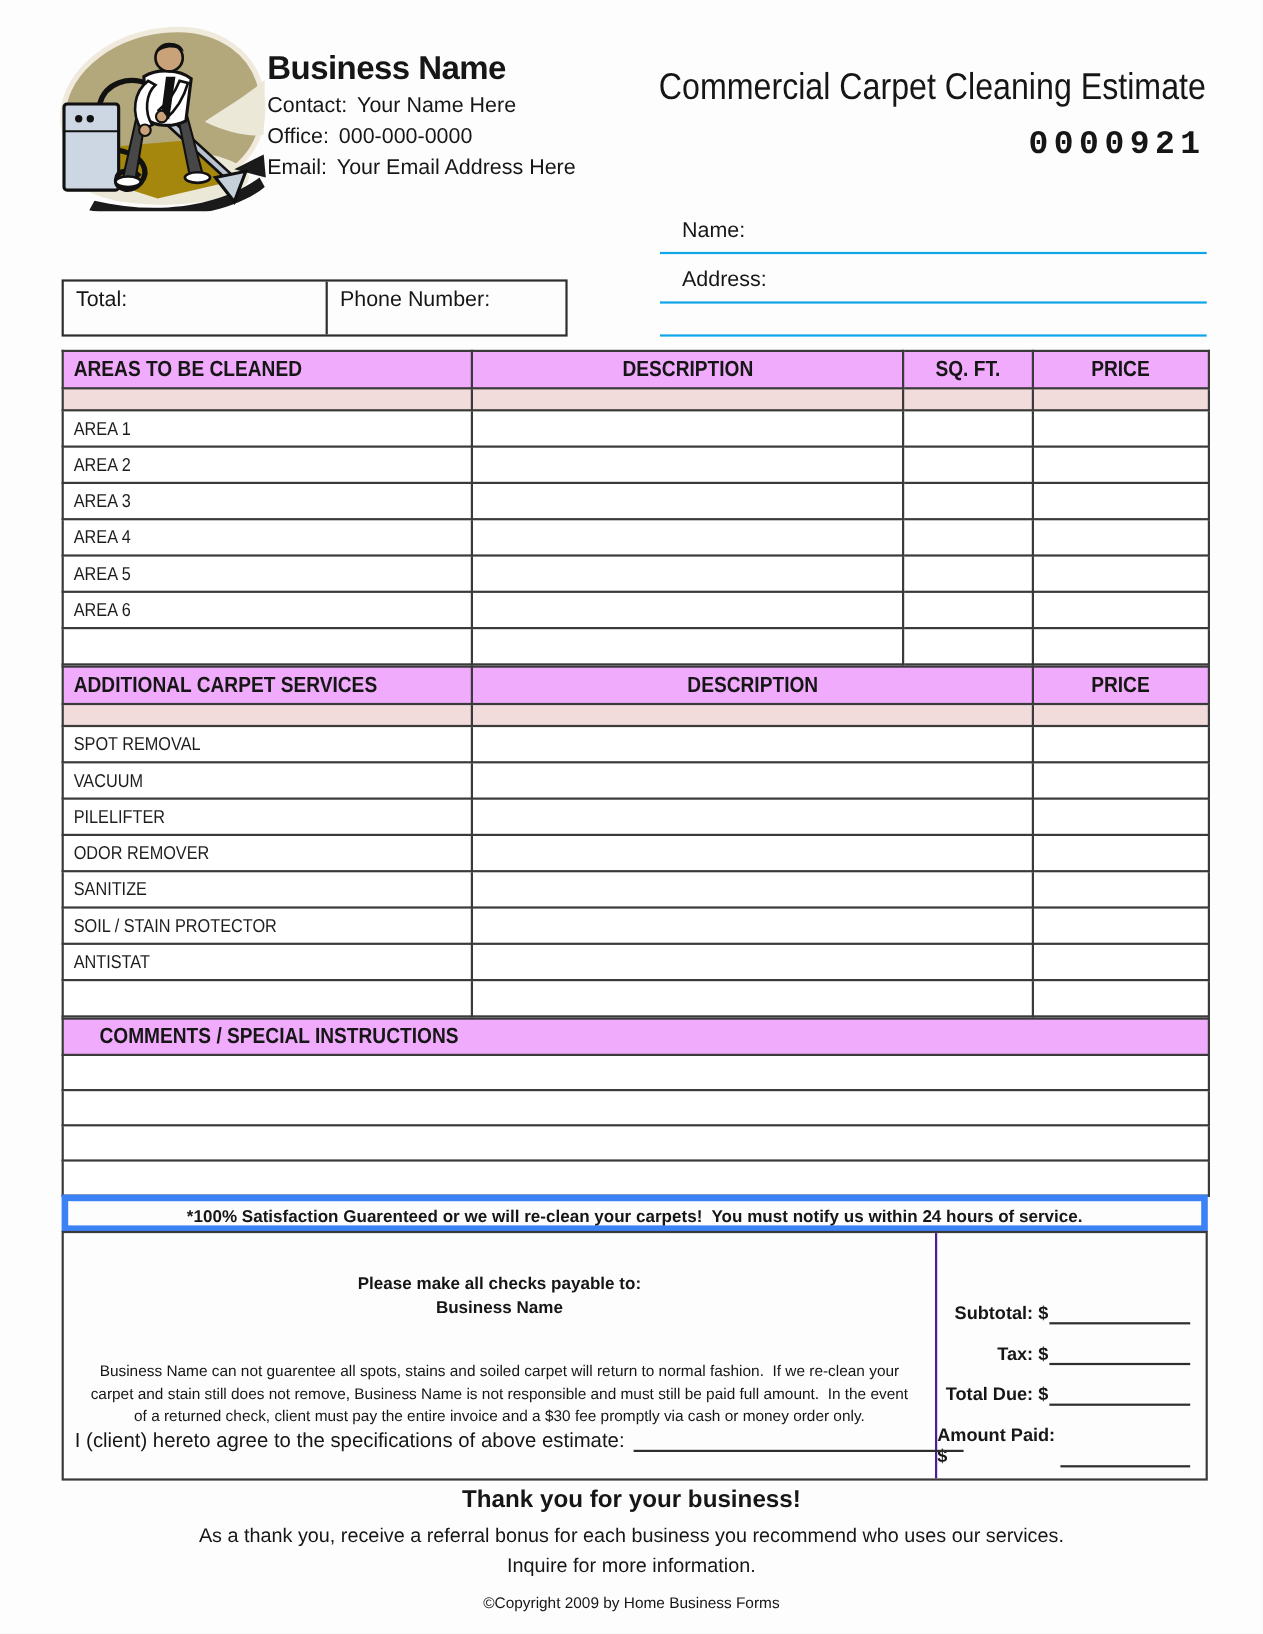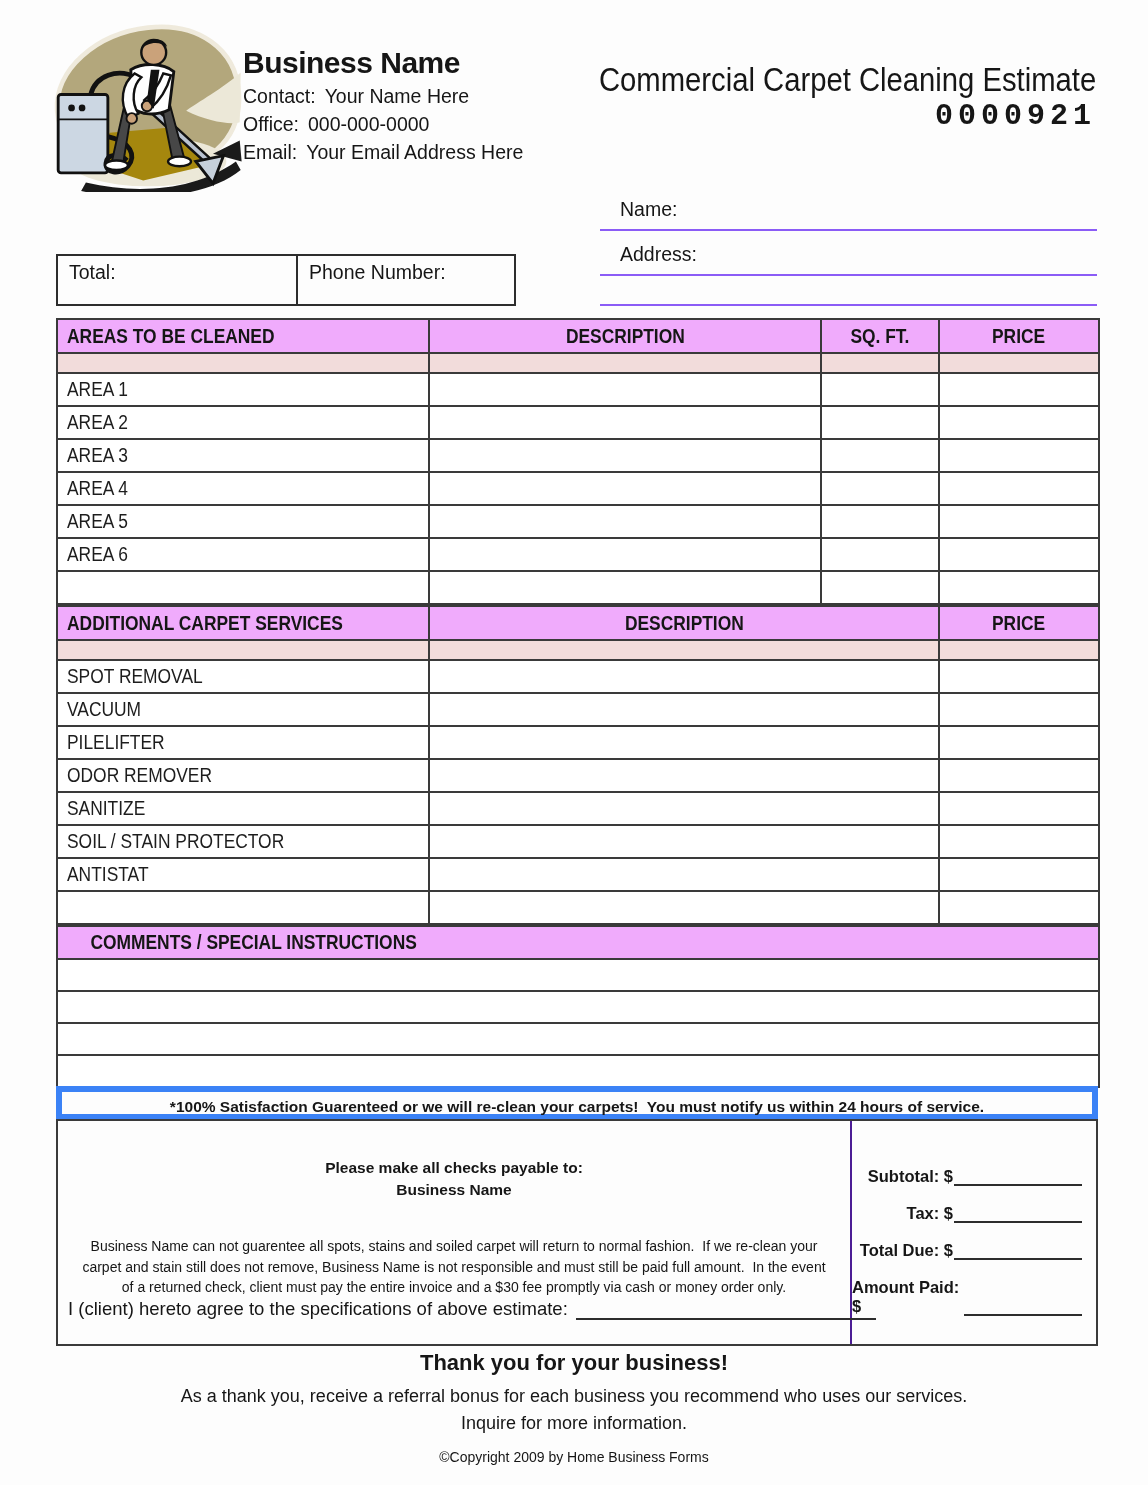--- a/index.html
+++ b/index.html
@@ -8,61 +8,61 @@
 
   
   .logo { position:absolute; left:50px; top:20px; width:196px; height:172px; }
   .biz { position:absolute; left:243px; top:46px; }
   .biz-name { font-size:30px; font-weight:700; letter-spacing:-0.5px; }
   .biz-row { font-size:19.5px; margin-top:5px; }
   .biz-row .lbl { margin-right:9px; }
 
   .title-wrap { position:absolute; right:52px; top:60px; text-align:right; }
   .doc-title { font-size:34px; font-weight:400; white-space:nowrap; transform:scaleX(0.86); transform-origin:right center; }
-  .doc-number { font-family:"Liberation Mono", monospace; font-weight:700; font-size:30px; letter-spacing:5px; }
-
-  
-  .cust-line { position:absolute; border-bottom:2px solid #8b5cf6; font-size:19.5px; }
+  .doc-number { margin-top:16px; font-family:"Liberation Mono", monospace; font-weight:700; font-size:30px; letter-spacing:5px; }
+
+  
+  .cust-line { position:absolute; border-bottom:2px solid #0ea5e9; font-size:19.5px; }
   .cust-name { left:600px; top:198px; width:497px; height:33px; padding-left:20px; }
   .cust-addr { left:600px; top:243px; width:497px; height:33px; padding-left:20px; }
   .cust-blank { left:600px; top:281px; width:497px; height:25px; }
 
   .datebox { position:absolute; left:56px; top:254px; width:460px; height:52px; border:2px solid #2d2d2d; display:flex; }
   .datebox .cell { font-size:19.5px; padding:5px 0 0 11px; }
   .datebox .c-date { width:240px; border-right:2px solid #2d2d2d; }
   .datebox .c-phone { flex:1; }
 
   
   .tbl { position:absolute; left:56px; width:1042px; border-collapse:collapse; table-layout:fixed; }
   .tbl th, .tbl td { border:2px solid #3a3a3a; padding:0; }
   .tbl th { background:#f0abfc; height:34px; font-size:20px; font-weight:700; text-align:center; }
   .tbl th.left { text-align:left; padding-left:9px; }
   .cx { display:inline-block; transform:scaleX(0.87); transform-origin:center center; white-space:nowrap; }
   th.left .cx, td.lab .cx { transform-origin:left center; }
   .tbl tr.pink td { background:#f2dcdb; height:20px; }
   .tbl tr.row td { height:33px; background:#fff; }
-  .tbl td.lab { text-align:left; padding-left:9px; font-size:20px; color:#1d1d1d; }
+  .tbl td.lab { text-align:left; padding-left:9px; font-size:17px; color:#1d1d1d; }
 
   .tbl-areas { top:318px; }
   .tbl-svc { top:605px; }
 
   .tbl-comments { top:925px; }
   .tbl-comments th { text-align:left; padding-left:8px; height:33px; }
   .tbl-comments td { height:32px; background:#fff; }
 
   .satisfaction { position:absolute; left:56px; top:1086px; width:1042px; height:34px; border:6px solid #3b82f6; text-align:center; font-weight:700; font-size:15.5px; line-height:30px; white-space:pre-wrap; }
 
   
   .agreement { position:absolute; left:56px; top:1119px; width:1042px; height:227px; border:2px solid #3a3a3a; display:flex; }
   .agree-left { width:794px; border-right:2px solid #4c1d95; position:relative; }
   .checks { margin-top:36px; text-align:center; font-weight:700; font-size:15.5px; line-height:1.4; }
   .disclaimer { margin:36px 24px 0; text-align:center; font-size:14px; line-height:1.45; white-space:pre-wrap; }
   .agree-line { position:absolute; left:10px; bottom:24px; font-size:18.5px; white-space:nowrap; }
   .agree-line .sig { display:inline-block; width:300px; border-bottom:2px solid #2d2d2d; height:20px; vertical-align:bottom; margin-left:8px; }
-  .agree-right { flex:1; padding-top:46px; }
+  .agree-right { flex:1; padding-top:64px; }
   .tot-row { display:flex; justify-content:flex-end; align-items:flex-end; margin-bottom:18px; padding-right:14px; font-weight:700; font-size:16.5px; }
   .tot-row .tline { width:128px; border-bottom:2px solid #2d2d2d; height:18px; margin-left:1px; }
 
   
   .f-thanks { position:absolute; top:1350px; width:100%; text-align:center; font-size:22px; font-weight:700; }
   .f-referral { position:absolute; top:1386px; width:100%; text-align:center; font-size:18px; }
   .f-inquire { position:absolute; top:1413px; width:100%; text-align:center; font-size:18px; }
   .f-copy { position:absolute; top:1449px; width:100%; text-align:center; font-size:14px; }
 </style>
 </head>

